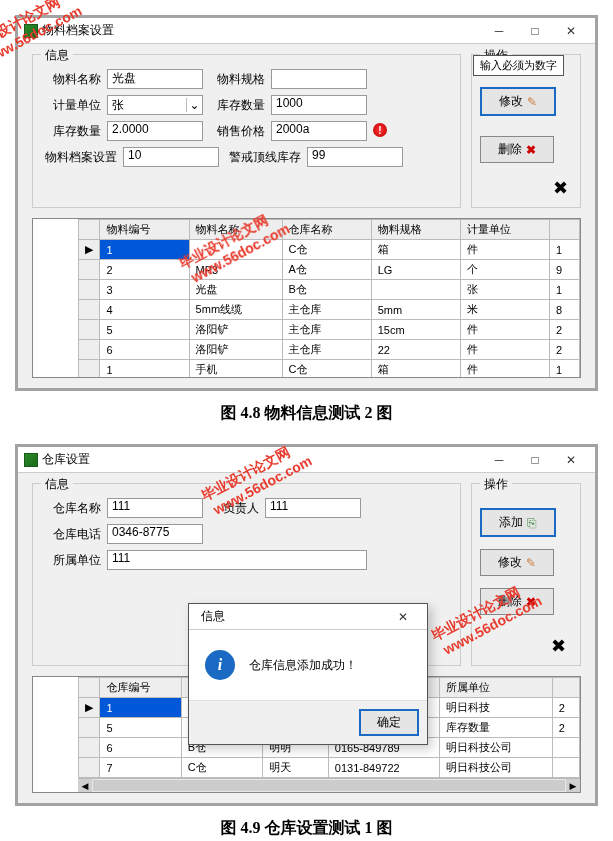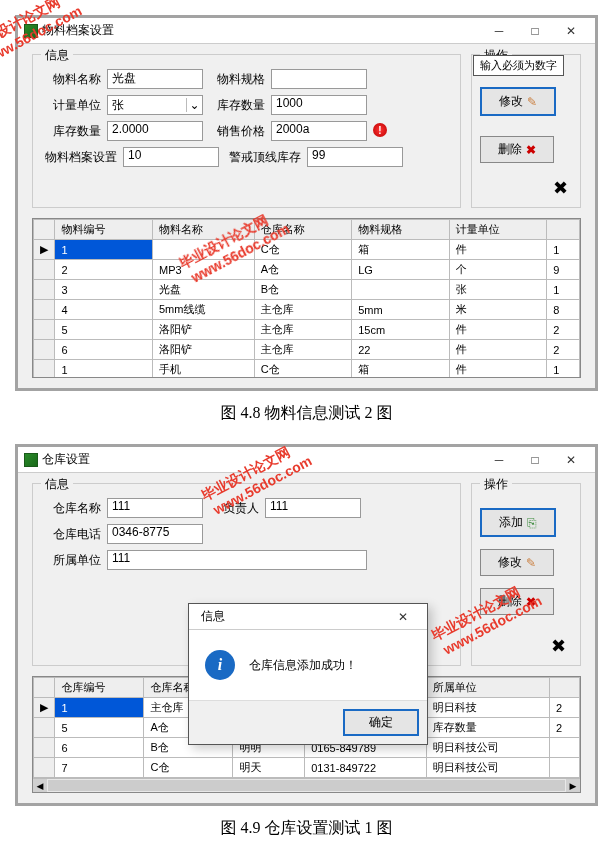--- a/index.html
+++ b/index.html
@@ -102,27 +102,28 @@
       display: inline-flex;
       align-items: center; justify-content: center;
       color: #fff; font-size: 10px; font-weight: bold;
     }
     .table-wrap {
       border: 1px solid #888;
       background: #fff;
       max-height: 160px;
       overflow: auto;
       position: relative;
+      padding-left: 45px;
     }
     table { border-collapse: collapse; width: 100%; font-size: 11px; }
     th, td { border: 1px solid #bbb; padding: 2px 6px; text-align: left; height: 20px; white-space: nowrap; }
     th { background: #eee; font-weight: normal; }
     .row-head { width: 18px; background: #eee; text-align: center; }
     tr.sel td.cell-sel { background: #0057d8; color: #fff; }
-    .caption { text-align: center; font-family: SimSun; font-size: 16px; margin: 12px 0 20px; }
+    .caption { text-align: center; font-family: SimSun; font-size: 16px; margin: 12px 0 20px; font-weight: bold; }
     .textarea {
       border: 1px solid #999; background: #fff;
       width: 320px; height: 40px; padding: 2px 4px;
     }
     .msgbox {
       position: absolute;
       top: 130px; left: 170px;
       width: 240px;
       border: 1px solid #555;
       background: #fff;
@@ -145,21 +146,21 @@
     }
     .msgbox-footer {
       background: #f0f0f0;
       padding: 8px;
       text-align: right;
       border-top: 1px solid #ddd;
     }
     .ok-btn {
       border: 2px solid #1a6ac4;
       background: #e5e5e5;
-      padding: 3px 24px;
+      padding: 3px 16px;
       font-size: 12px;
     }
     .watermark {
       position: absolute;
       color: #e83b2d;
       font-size: 14px;
       font-weight: bold;
       transform: rotate(-28deg);
       pointer-events: none;
       z-index: 20;

